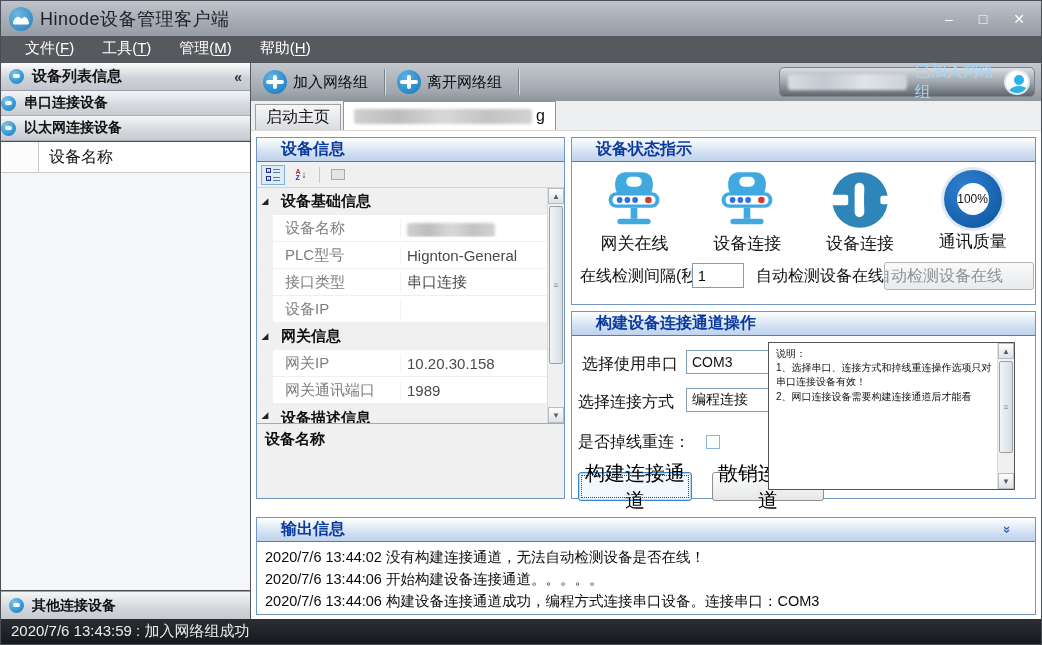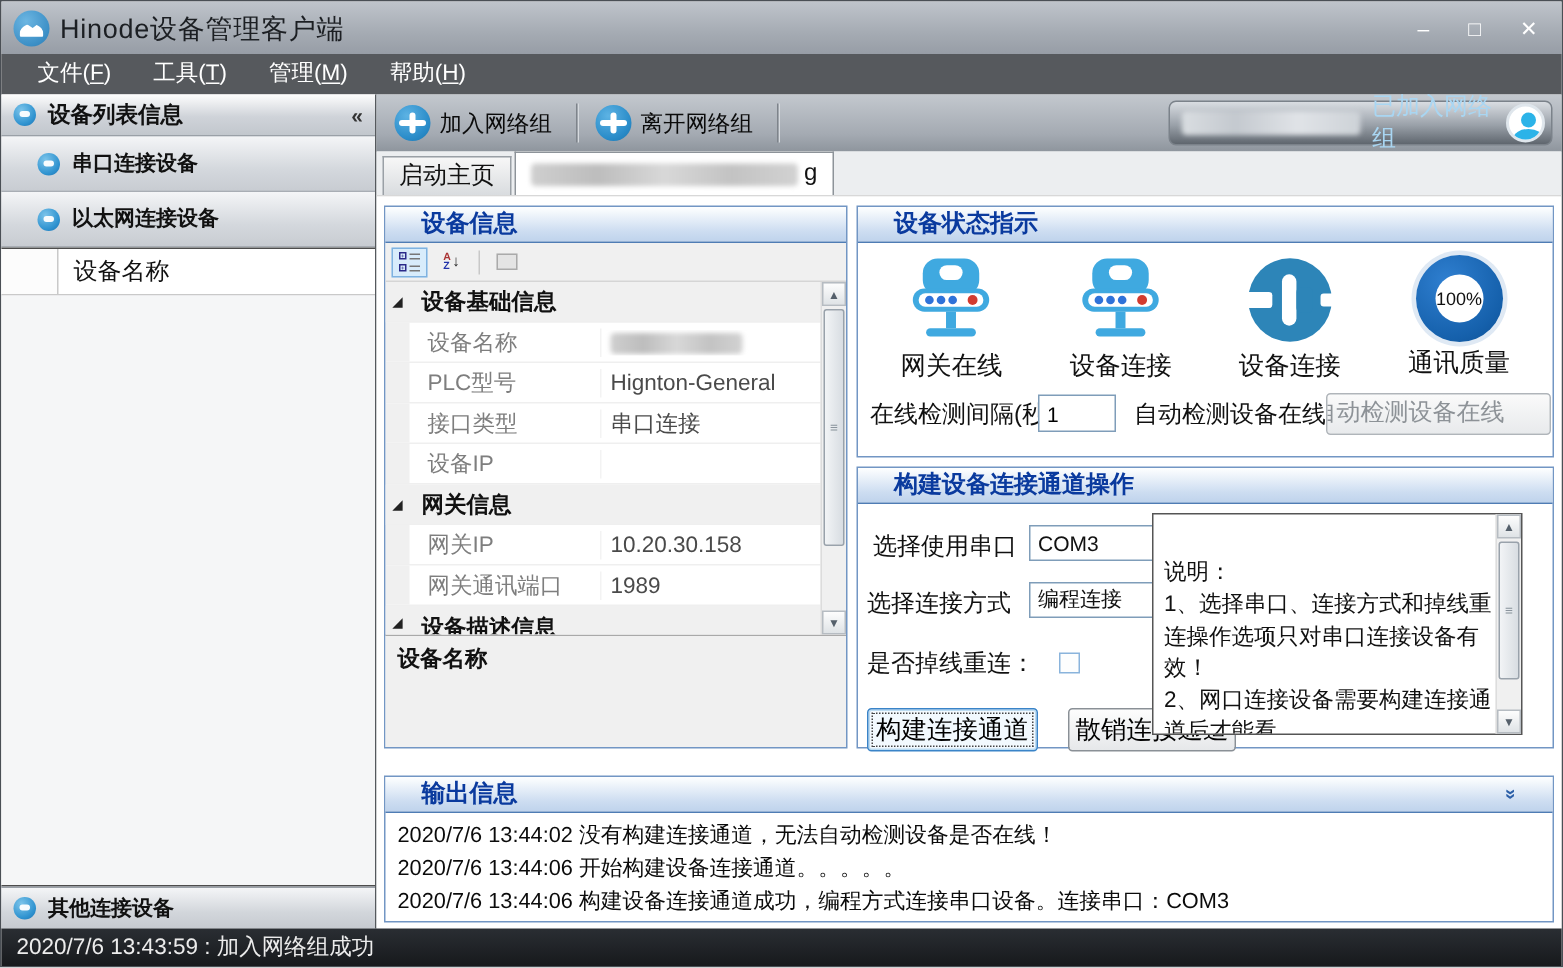--- a/index.html
+++ b/index.html
@@ -21,21 +21,21 @@
   .menu-item u { text-underline-offset:2px; }
 
   
   .body { flex:1; display:flex; min-height:0; }
 
   
   .sidebar { width:250px; flex:0 0 auto; display:flex; flex-direction:column; border-right:1px solid #55595d; background:#dfe2e6; }
   .side-header { height:28px; background:linear-gradient(#fdfdfd,#cfd3d9 55%,#c2c7cd); border-bottom:1px solid #9aa0a7; display:flex; align-items:center; padding:0 8px; gap:8px; }
   .side-header .lbl { font-weight:bold; font-size:15px; }
   .side-collapse { margin-left:auto; font-weight:bold; color:#333; font-size:14px; }
-  .side-item { height:37px; background:linear-gradient(#f4f5f7,#d4d8dd 60%,#c8ccd2); border-bottom:1px solid #a8adb4; display:flex; align-items:center; padding:0 24px; gap:8px; font-weight:bold; font-size:14px; }
+  .side-item { height:25px; background:linear-gradient(#f4f5f7,#d4d8dd 60%,#c8ccd2); border-bottom:1px solid #a8adb4; display:flex; align-items:center; padding:0 0; gap:8px; font-weight:bold; font-size:14px; }
   .orb { width:15px; height:15px; border-radius:50%; background:radial-gradient(circle at 35% 30%,#7cc4ea,#2f93d0 65%,#1d6fae); position:relative; flex:0 0 auto; }
   .orb::after { content:""; position:absolute; left:4px; top:5px; width:7px; height:4px; background:#fff; border-radius:2px; opacity:.95; }
   .device-list { flex:1; margin:0; background:#f2f3f4; border:1px solid #4d4d4d; border-left:none; border-right:none; display:flex; flex-direction:column; }
   .dl-header { height:31px; background:#fff; border-bottom:1px solid #c9c9c9; display:flex; }
   .dl-corner { width:38px; border-right:1px solid #c9c9c9; background:#fcfcfc; }
   .dl-col { display:flex; align-items:center; padding-left:10px; font-size:16px; }
   .dl-body { flex:1; background:#f5f6f7; }
   .side-bottom { height:28px; background:linear-gradient(#f4f5f7,#d2d6db 60%,#c6cad0); border-top:1px solid #9aa0a7; display:flex; align-items:center; padding:0 8px; gap:8px; font-weight:bold; font-size:14px; }
 
   
@@ -117,25 +117,25 @@
   .auto-btn { position:absolute; right:1px; top:1px; width:150px; height:28px; border:1px solid #b0b5ba; border-radius:3px; background:linear-gradient(#fafafa,#e8eaec); color:#8d9297; font-size:16px; white-space:nowrap; overflow:hidden; text-indent:-10px; line-height:26px; z-index:3; text-align:left; }
 
   
   .channel-panel { flex:1; position:relative; }
   .ch-body { position:relative; flex:1; }
   .ch-label { position:absolute; font-size:16px; white-space:nowrap; }
   .combo { position:absolute; width:104px; height:24px; border:1px solid #7f9db9; background:#fff; display:flex; align-items:center; }
   .combo .cval { flex:1; padding-left:5px; font-size:14px; white-space:nowrap; overflow:hidden; }
   .combo .carrow { width:18px; align-self:stretch; border-left:1px solid #c7d3de; background:linear-gradient(#fbfbfb,#e4e8eb); display:flex; align-items:center; justify-content:center; color:#777; font-size:9px; }
   .checkbox { position:absolute; width:14px; height:14px; border:1px solid #8ab4dc; background:#fdfefe; }
-  .btn { position:absolute; height:29px; font-size:17px; display:flex; align-items:center; justify-content:center; border-radius:3px; }
+  .btn { position:absolute; height:29px; font-size:20px; display:flex; align-items:center; justify-content:center; border-radius:3px; }
   .btn-build { left:6px; top:136px; width:114px; border:1px solid #3a84c8; background:#f2f9fe; box-shadow:inset 0 0 0 1px #bcdcf2; outline:1px dotted #444; outline-offset:-4px; }
   .btn-destroy { left:140px; top:136px; width:112px; border:1px solid #8a9096; background:linear-gradient(#fdfdfd,#e6e8ea); }
   .note-box { position:absolute; left:196px; top:6px; right:20px; bottom:8px; border:1px solid #555; background:#fff; display:flex; }
-  .note-text { flex:1; padding:4px 2px 4px 7px; font-size:15px; line-height:1.42; white-space:pre-wrap; overflow:hidden;margin-top:24px; }
+  .note-text { flex:1; padding:4px 2px 4px 7px; font-size:10px; line-height:1.42; white-space:pre-wrap; overflow:hidden; }
   .note-scroll { width:17px; position:relative; background:#f0f0f0; border-left:1px solid #ddd; flex:0 0 auto; }
 
   
   .output-panel { margin-top:18px; flex:1; min-height:0; }
   .log-body { flex:1; padding:5px 8px; overflow:hidden; }
   .log-line { font-size:14.5px; line-height:1.5; color:#0b0b0b; white-space:nowrap; }
 
   
   .statusbar { height:25px; background:linear-gradient(#2a2e33,#17191c); color:#ececec; display:flex; align-items:center; padding:0 10px; font-size:15px; flex:0 0 auto; }
 

